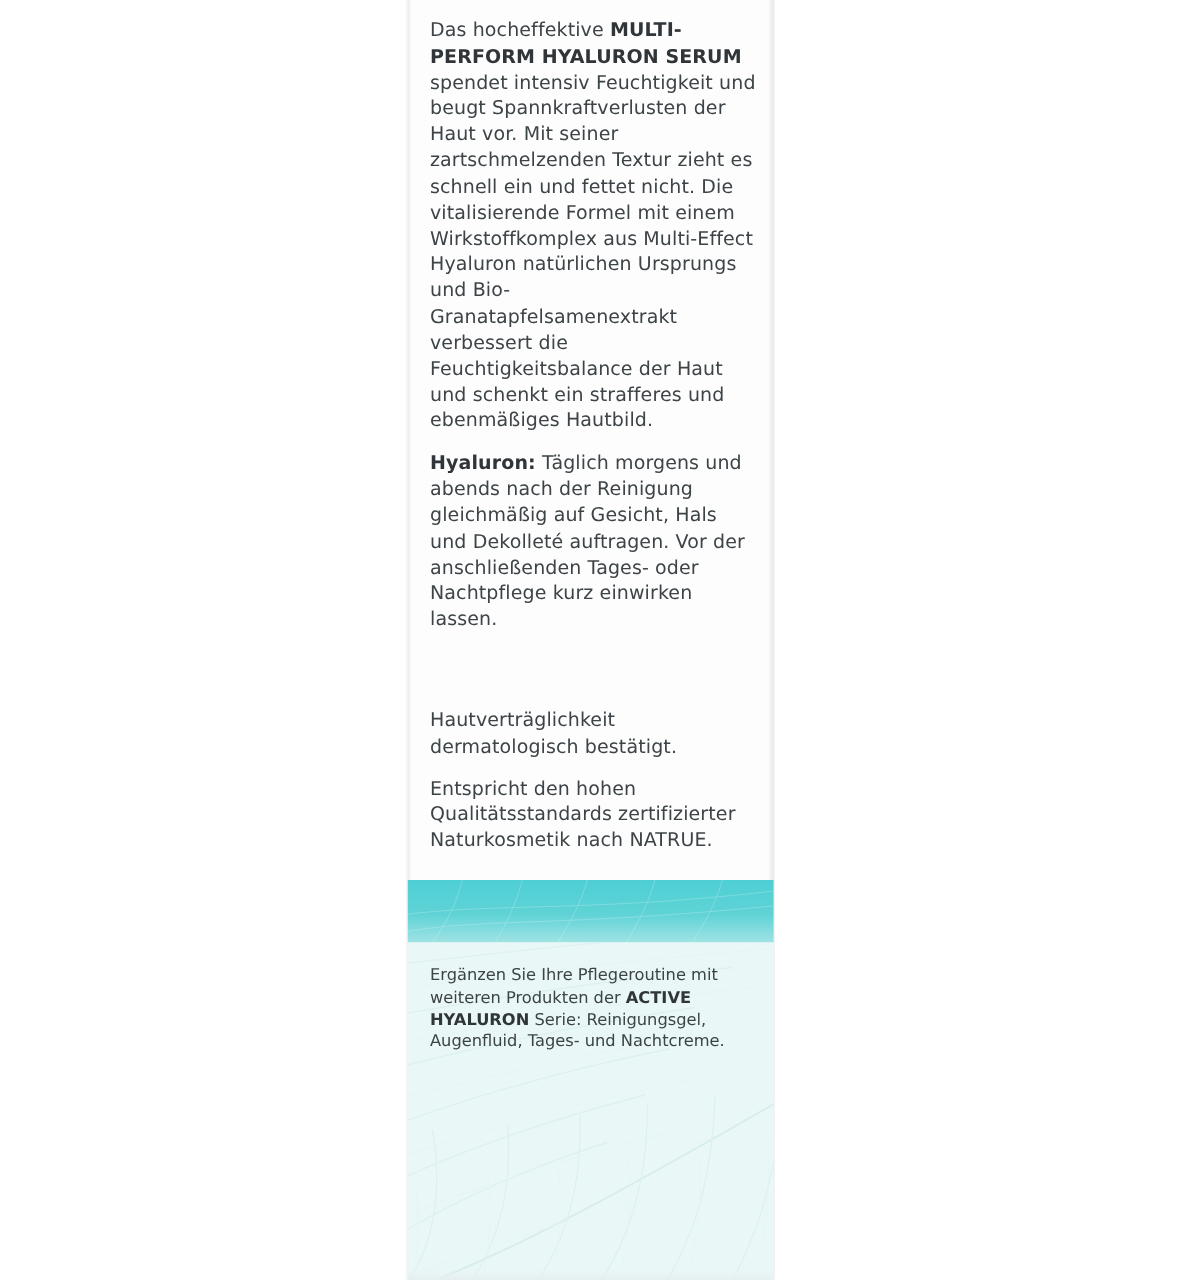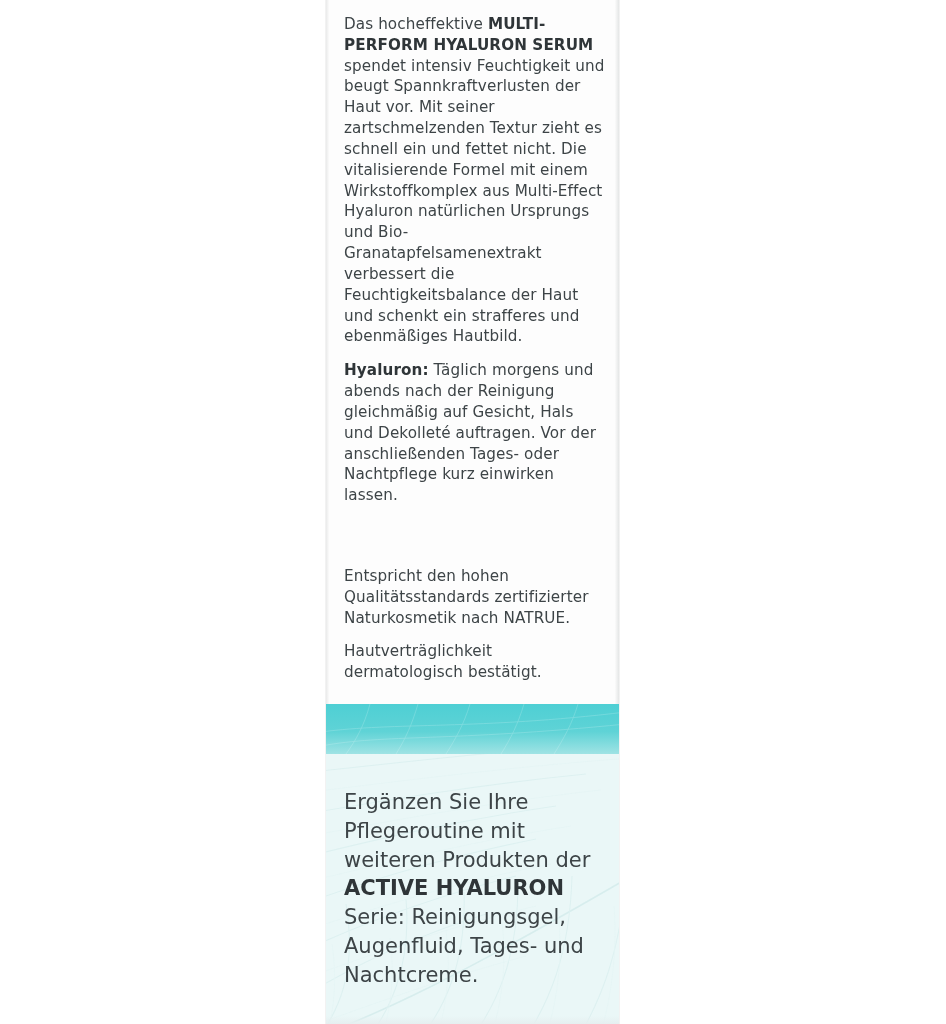--- a/index.html
+++ b/index.html
@@ -101,24 +101,24 @@
     left: -40px;
     top: -30px;
     width: 380px;
     height: 340px;
     opacity: 0.55;
   }
 
   #cross-block {
     position: absolute;
     left: 18px;
-    top: 788px;
+    top: 772px;
     width: 262px;
     color: #3d4447;
-    font-size: 21px;
+    font-size: 13px;
     line-height: 1.37;
   }
   #cross-block p { margin: 0; }
 
   .soft-fade-bottom {
     position: absolute;
     left: 0;
     bottom: 0;
     width: 100%;
     height: 8px;
@@ -134,22 +134,22 @@
 
     <div class="panel-edge-left"></div>
     <div class="panel-edge-right"></div>
 
     <div class="text-block" id="desc-block">
       <p><span>Das hocheffektive </span><span class="strong">MULTI-PERFORM HYALURON SERUM</span><span> spendet intensiv Feuchtigkeit und beugt Spannkraftverlusten der Haut vor. Mit seiner zartschmelzenden Textur zieht es schnell ein und fettet nicht. Die vitalisierende Formel mit einem Wirkstoffkomplex aus Multi-Effect Hyaluron natürlichen Ursprungs und Bio-Granatapfelsamenextrakt verbessert die Feuchtigkeitsbalance der Haut und schenkt ein strafferes und ebenmäßiges Hautbild.</span></p>
       <p><span class="strong">Hyaluron:</span><span> Täglich morgens und abends nach der Reinigung gleichmäßig auf Gesicht, Hals und Dekolleté auftragen. Vor der anschließenden Tages- oder Nachtpflege kurz einwirken lassen.</span></p>
     </div>
 
     <div class="text-block" id="derm-block">
+      <p>Hautverträglichkeit dermatologisch bestätigt.</p>
       <p>Entspricht den hohen Qualitätsstandards zertifizierter Naturkosmetik nach NATRUE.</p>
-      <p>Hautverträglichkeit dermatologisch bestätigt.</p>
     </div>
 
     <div class="teal-band">
       <svg class="veins" viewBox="0 0 293 50" preserveAspectRatio="none">
         <g stroke="#ffffff" stroke-width="0.8" fill="none">
           <path d="M-5 42 C 60 30, 120 38, 300 20"></path>
           <path d="M-5 28 C 70 18, 150 26, 300 8"></path>
           <path d="M20 50 C 30 36, 38 22, 44 0"></path>
           <path d="M70 50 C 80 34, 86 20, 92 0"></path>
           <path d="M120 50 C 130 34, 138 20, 144 0"></path>

